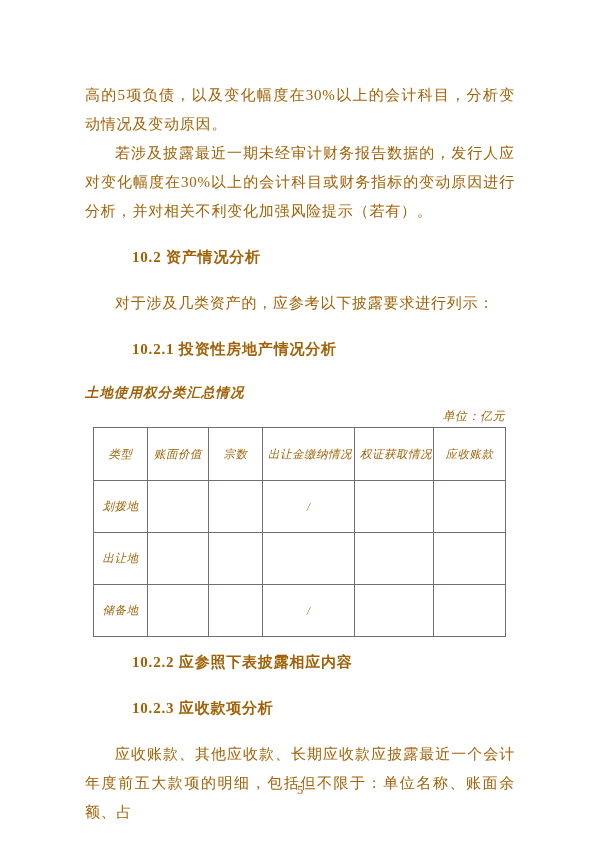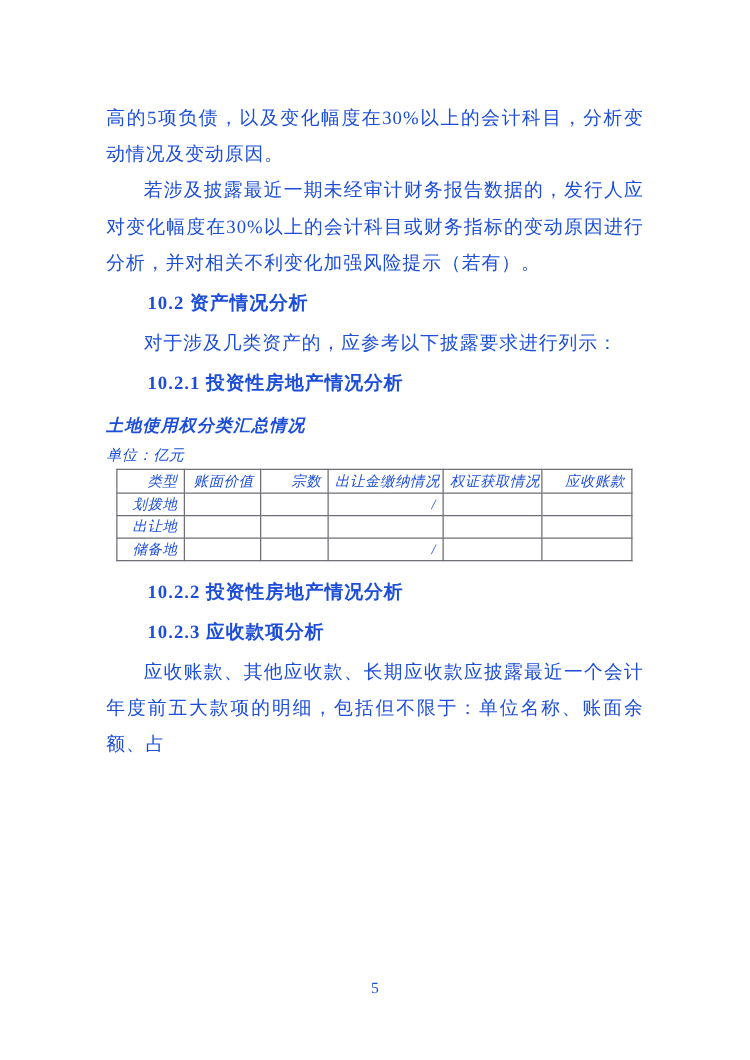--- a/index.html
+++ b/index.html
@@ -1,75 +1,76 @@
 <!DOCTYPE html>
 <html><head>
 <meta charset="utf-8">
 <style>
   html,body{margin:0;padding:0;background:#ffffff;}
   .page{
     position:relative;
     width:588px;height:848px;
     background:#ffffff;
     overflow:hidden;
-    color:#1d4ed8;
+    color:#a16207;
     font-family:"Liberation Serif","DejaVu Serif",serif;
     box-sizing:border-box;
   }
   .doc{
     position:absolute;
     left:85px;top:81px;
     width:430px;
   }
   .body-para{
     margin:0;
     font-size:15px;
     line-height:29px;
     letter-spacing:0.8px;
     text-align:justify;
     text-justify:inter-character;
   }
   .indent{text-indent:2em;}
   .heading{
-    margin:3px;
+    margin:17px;
     font-size:15px;
     line-height:29px;
     letter-spacing:0.8px;
     font-weight:bold;
     text-indent:2em;
   }
   .tbl-title{
     margin:7px 0 0 0;
     text-align:left;
     font-size:13.5px;
     line-height:24px;
     font-weight:bold;
     font-style:italic;
     letter-spacing:1px;
   }
   .unit-label{
     margin:0;
+    text-align:right;
     padding-right:10px;
     font-size:12px;
     line-height:22px;
     font-style:italic;
     letter-spacing:0.5px;
   }
   table.land{
     border-collapse:collapse;
     table-layout:fixed;
     margin-left:8px;
     width:412px;
     font-size:11.5px;
     font-style:italic;
   }
   table.land th, table.land td{
     border:1px solid #6e6e74;
-    padding:1px 5px;
-    text-align:right;
+    padding:18px 5px;
+    text-align:center;
     font-weight:normal;
     letter-spacing:0.5px;
     height:15px;
     overflow:hidden;
     white-space:nowrap;
   }
   table.land th{height:16px;}
   .col-type{width:54px;}
   .col-value{width:61px;}
   .col-count{width:54px;}
@@ -145,21 +146,21 @@
         <td>储备地</td>
         <td></td>
         <td></td>
         <td>/</td>
         <td></td>
         <td></td>
       </tr>
     </tbody>
       </table>
 
-    <p class="heading after-table">10.2.2 投资性房地产情况分析</p>
+    <p class="heading after-table">10.2.2 应参照下表披露相应内容</p>
 
 
     <p class="heading">10.2.3 应收款项分析</p>
 
     <p class="body-para indent">应收账款、其他应收款、长期应收款应披露最近一个会计年度前五大款项的明细，包括但不限于：单位名称、账面余额、占</p>
 
   </div>
 
   <div class="footer">5</div>
 </div>

